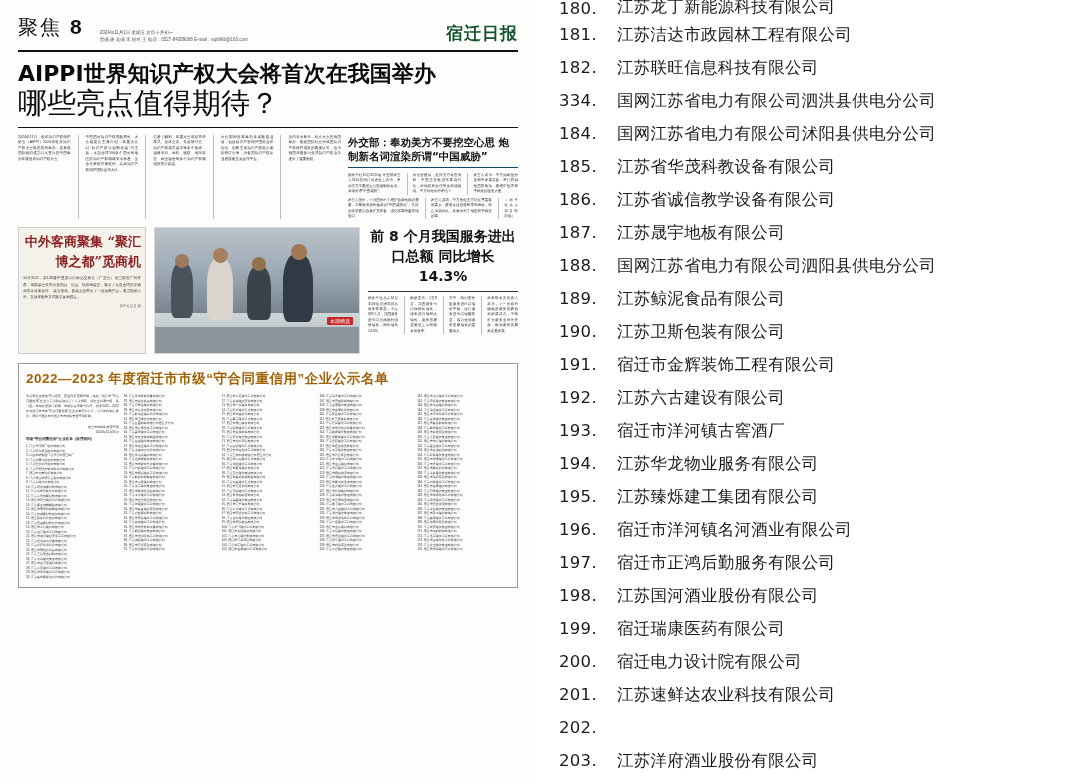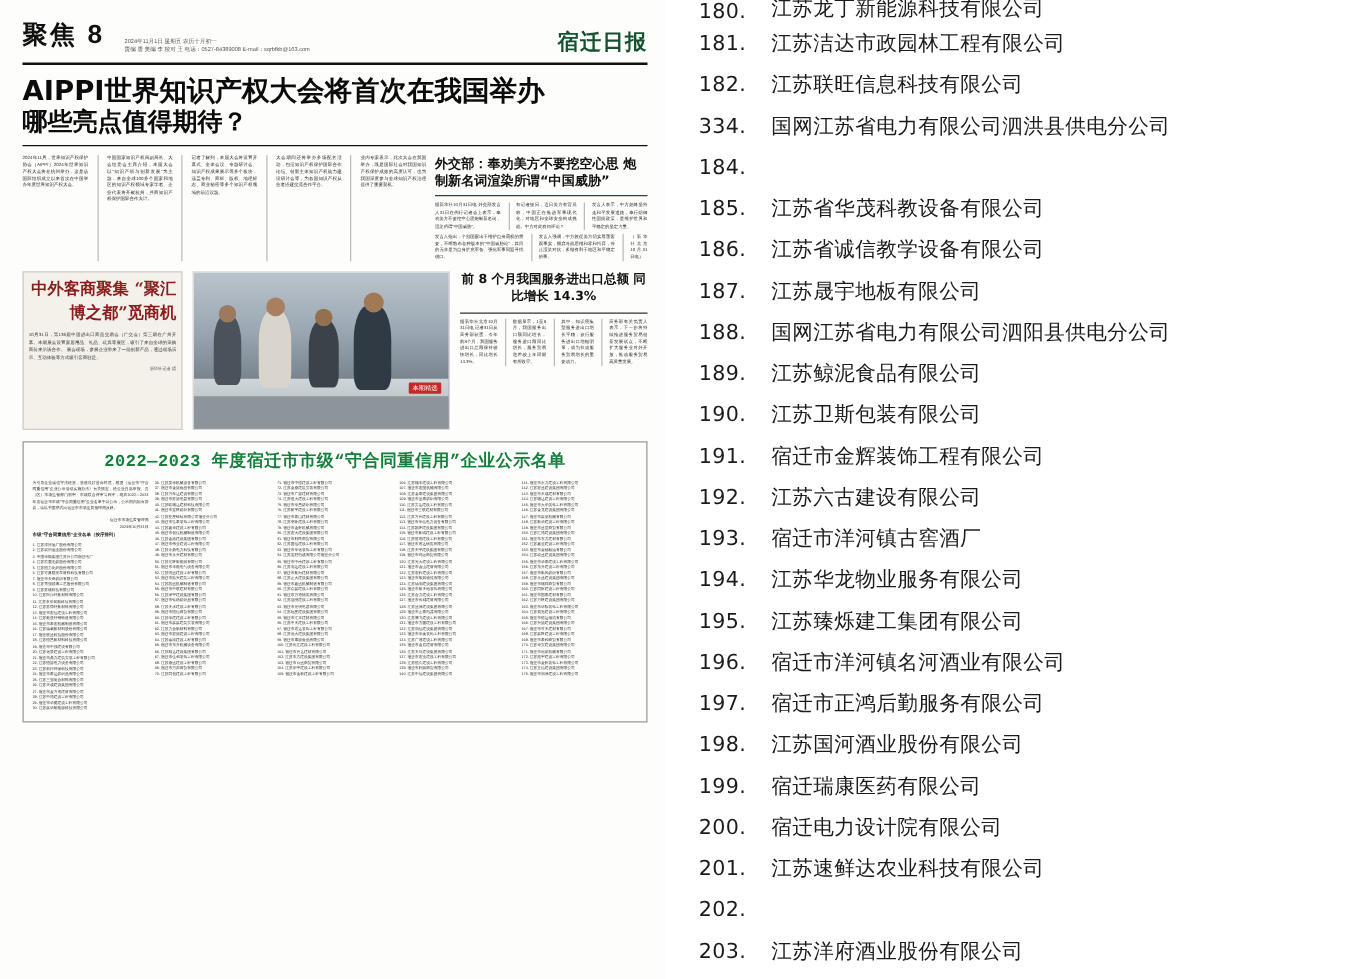--- a/index.html
+++ b/index.html
@@ -20,32 +20,32 @@
     flex:0 0 533px;
   }
   .np-inner{position:absolute;left:18px;top:14px;width:500px;height:760px;}
 
   
   .masthead{
     display:flex;align-items:flex-end;justify-content:space-between;
     border-bottom:2px solid #111;padding-bottom:4px;
   }
   .mh-left{display:flex;align-items:baseline;gap:8px;}
-  .mh-focus{font-size:20px;font-weight:bold;color:#111;letter-spacing:2px;
+  .mh-focus{font-size:20px;font-weight:normal;color:#111;letter-spacing:2px;
     font-family:"DejaVu Sans",sans-serif;}
   .mh-num{font-size:21px;font-weight:bold;color:#111;}
   .mh-meta{font-size:4.5px;color:#555;line-height:1.5;margin-left:10px;margin-bottom:2px;}
   .mh-right{font-size:17px;font-weight:bold;color:#14532d;letter-spacing:1px;
     font-family:"DejaVu Serif",serif;margin-bottom:1px;}
 
   
   .headline{margin-top:9px;padding-bottom:6px;border-bottom:1px solid #111;}
   .hl1{font-size:22px;font-weight:bold;color:#0b0b0b;letter-spacing:0px;line-height:1.18;
        font-family:"DejaVu Sans",sans-serif;}
-  .hl2{font-size:20px;font-weight:bold;color:#0b0b0b;line-height:1.18;
+  .hl2{font-size:29px;font-weight:normal;color:#0b0b0b;line-height:1.18;
        font-family:"DejaVu Sans",sans-serif;}
 
   
   .topzone{display:flex;gap:7px;margin-top:7px;}
   .colwrap{flex:1;}
   .col{font-size:3.6px;line-height:1.55;color:#2a2a2a;text-align:justify;
        column-gap:6px;}
   .divline{width:1px;background:#bbb;}
   .rightart{flex:0 0 170px;}
   .rtitle{font-size:10.5px;font-weight:bold;line-height:1.35;color:#111;
@@ -64,30 +64,30 @@
     flex:1;height:125px;position:relative;overflow:hidden;border:1px solid #d7d7d7;
     background:linear-gradient(180deg,#b9c3cb 0%,#9aa7b2 38%,#7f8b95 62%,#5d646b 100%);
   }
   .ph-table{position:absolute;left:0;right:0;bottom:0;height:40px;
     background:linear-gradient(180deg,#cfd6da,#aab3b8);}
   .ph-cloth{position:absolute;left:0;right:0;bottom:0;height:26px;background:#8d959b;}
   .ph-person{position:absolute;border-radius:40% 40% 18% 18%;}
   .ph-badge{position:absolute;right:6px;bottom:28px;background:#c62828;color:#fff;
     font-size:5px;padding:1px 3px;border-radius:1px;}
   .ph-caption-r{flex:0 0 150px;}
-  .rc-title{font-size:10px;font-weight:bold;text-align:center;line-height:1.4;color:#111;
+  .rc-title{font-size:14px;font-weight:bold;text-align:center;line-height:1.4;color:#111;
             font-family:"DejaVu Sans",sans-serif;}
   .rc-rule{height:1px;background:#333;margin:5px 0 4px;}
   .rc-body{display:flex;gap:6px;}
   .rc-body .col{font-size:3.5px;}
 
   
   .listblock{margin-top:9px;border:1px solid #999;padding:6px 7px 8px;}
-  .lb-title{font-size:13.5px;font-weight:bold;text-align:center;color:#15803d;
-            font-family:Liberation Mono, monospace;letter-spacing:0.5px;}
+  .lb-title{font-size:13.5px;font-weight:bold;text-align:left;color:#a16207;
+            font-family:Liberation Sans, sans-serif;letter-spacing:0.5px;}
   .lb-cols{display:flex;gap:5px;margin-top:6px;}
   .lb-col{flex:1;font-size:3px;line-height:1.5;color:#333;}
   .lb-col .ln{white-space:nowrap;overflow:hidden;text-overflow:clip;}
   .lb-head{font-size:3.6px;font-weight:bold;color:#222;margin:2px 0;}
 
   
   .listpane{
     position:relative;flex:1;height:783px;background:#ffffff;
     padding:0 0 0 26px;box-sizing:border-box;overflow:hidden;
   }
@@ -415,20 +415,21 @@
     <div class="li">
       <span class="num">182.</span>
       <span>江苏联旺信息科技有限公司</span>
     </div>
     <div class="li">
       <span class="num">334.</span>
       <span>国网江苏省电力有限公司泗洪县供电分公司</span>
     </div>
     <div class="li">
       <span class="num">184.</span>
+      <span>国网江苏省电力有限公司沭阳县供电分公司</span>
     </div>
     <div class="li">
       <span class="num">185.</span>
       <span>江苏省华茂科教设备有限公司</span>
     </div>
     <div class="li">
       <span class="num">186.</span>
       <span>江苏省诚信教学设备有限公司</span>
     </div>
     <div class="li">

